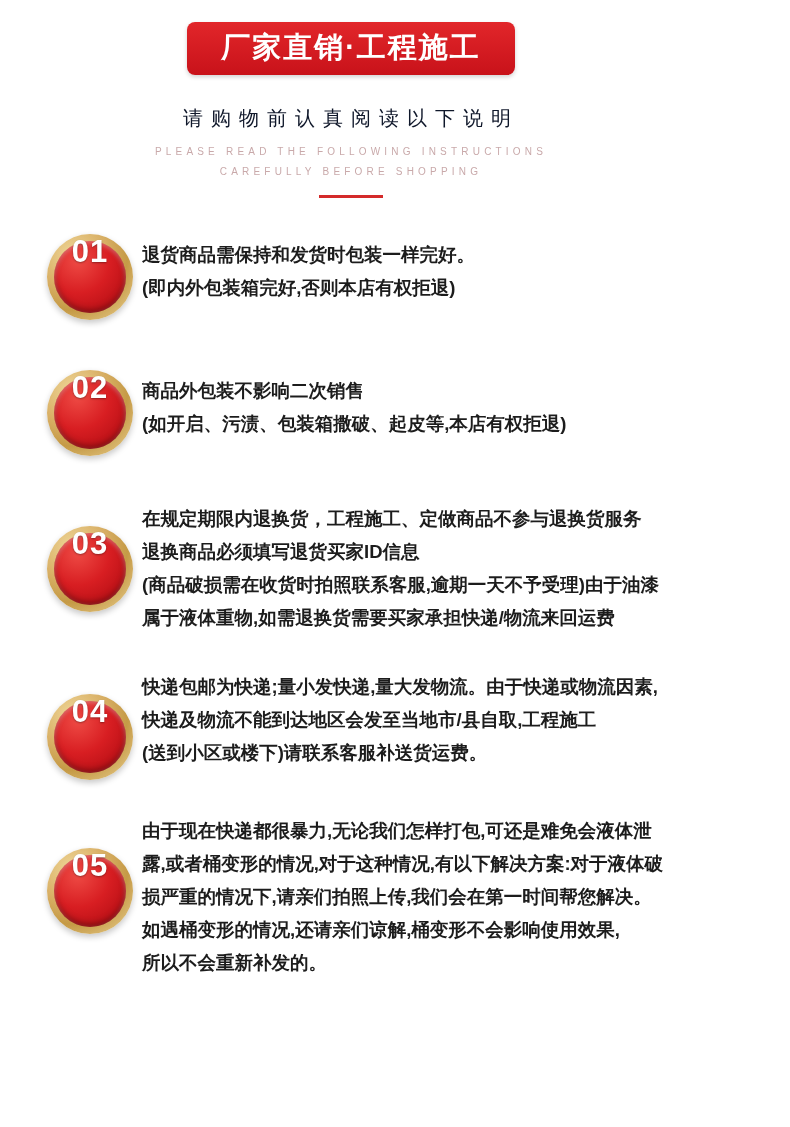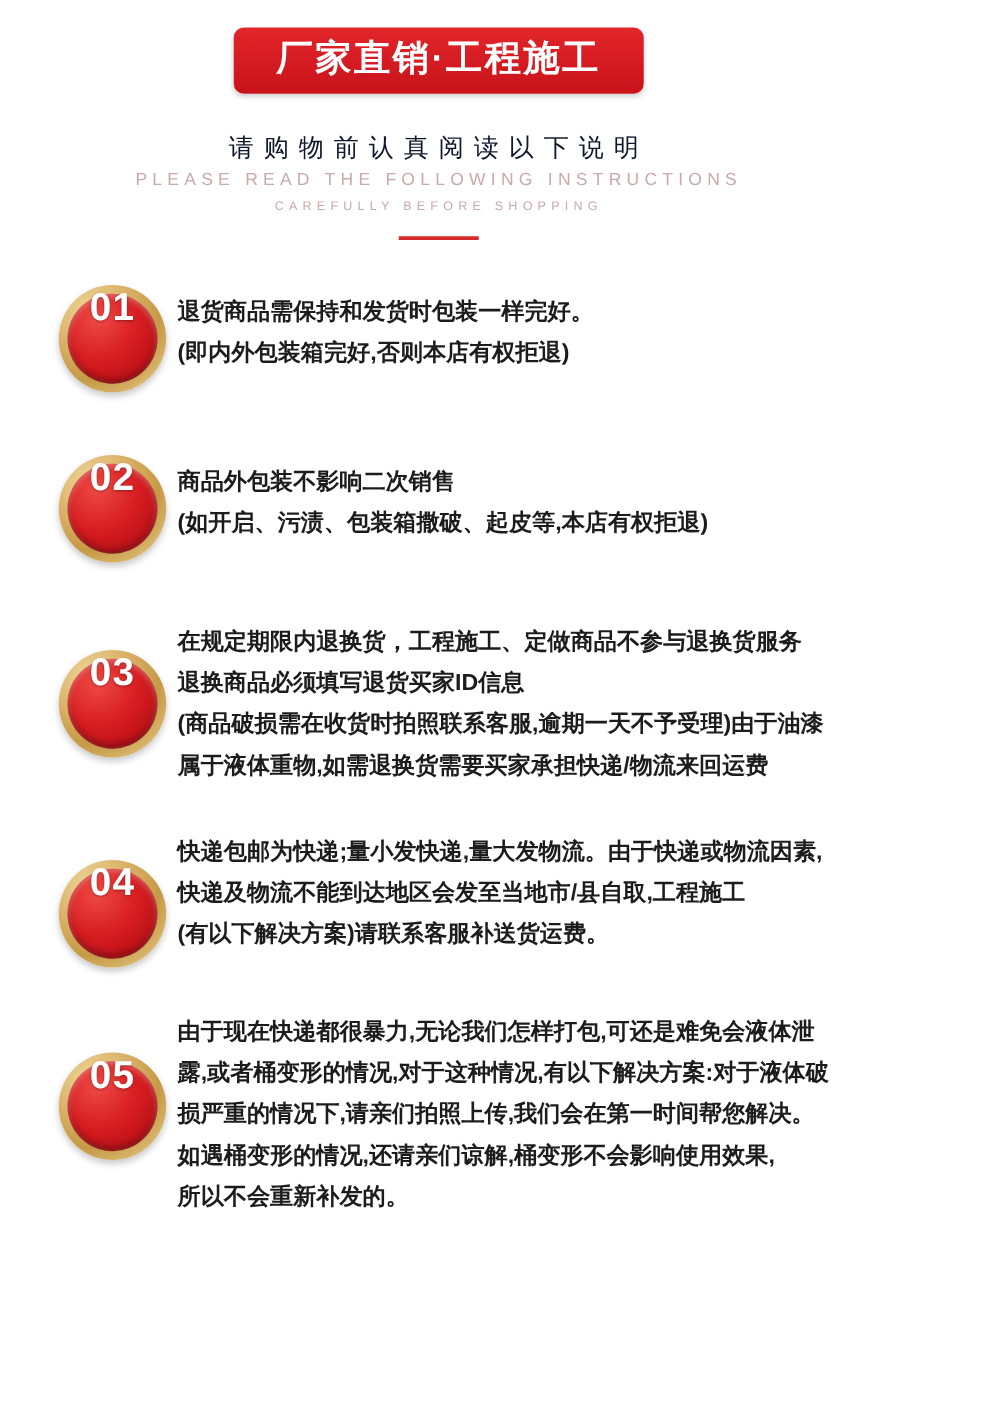--- a/index.html
+++ b/index.html
@@ -46,22 +46,22 @@
 
   .subtitle-cn {
     margin-top: 30px;
     font-size: 20px;
     letter-spacing: 8px;
     color: #0f172a;
     font-weight: 500;
   }
 
   .subtitle-en1 {
-    margin-top: 3px;
-    font-size: 14px;
+    margin-top: 14px;
+    font-size: 10px;
     letter-spacing: 4.2px;
     color: #c9a9aa;
   }
   .subtitle-en2 {
     margin-top: 9px;
     font-size: 10px;
     letter-spacing: 4.2px;
     color: #c9a9aa;
   }
 
@@ -205,21 +205,21 @@
 
     <div class="item item-04">
       <div class="badge-wrap">
         <div class="badge">
           <span class="badge-num">04</span>
         </div>
       </div>
       <div class="lines">
         <div class="line">快递包邮为快递;量小发快递,量大发物流。由于快递或物流因素,</div>
         <div class="line">快递及物流不能到达地区会发至当地市/县自取,工程施工</div>
-        <div class="line">(有以下解决方案)请联系客服补送货运费。</div>
+        <div class="line">(送到小区或楼下)请联系客服补送货运费。</div>
       </div>
     </div>
 
     <div class="item item-05">
       <div class="badge-wrap">
         <div class="badge">
           <span class="badge-num">05</span>
         </div>
       </div>
       <div class="lines">

